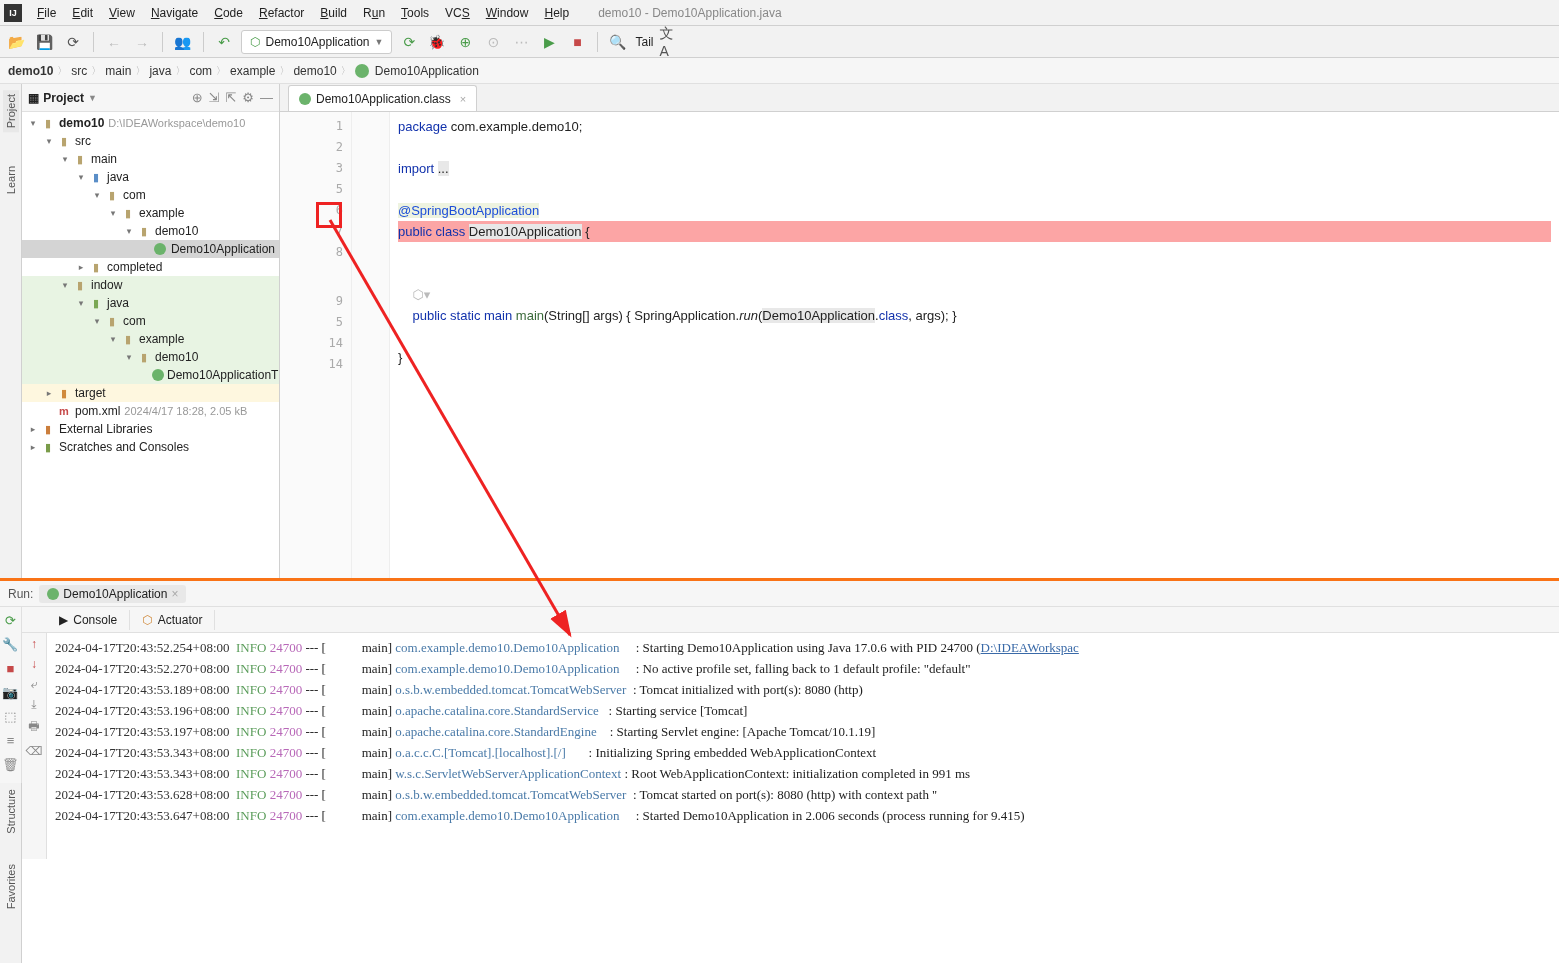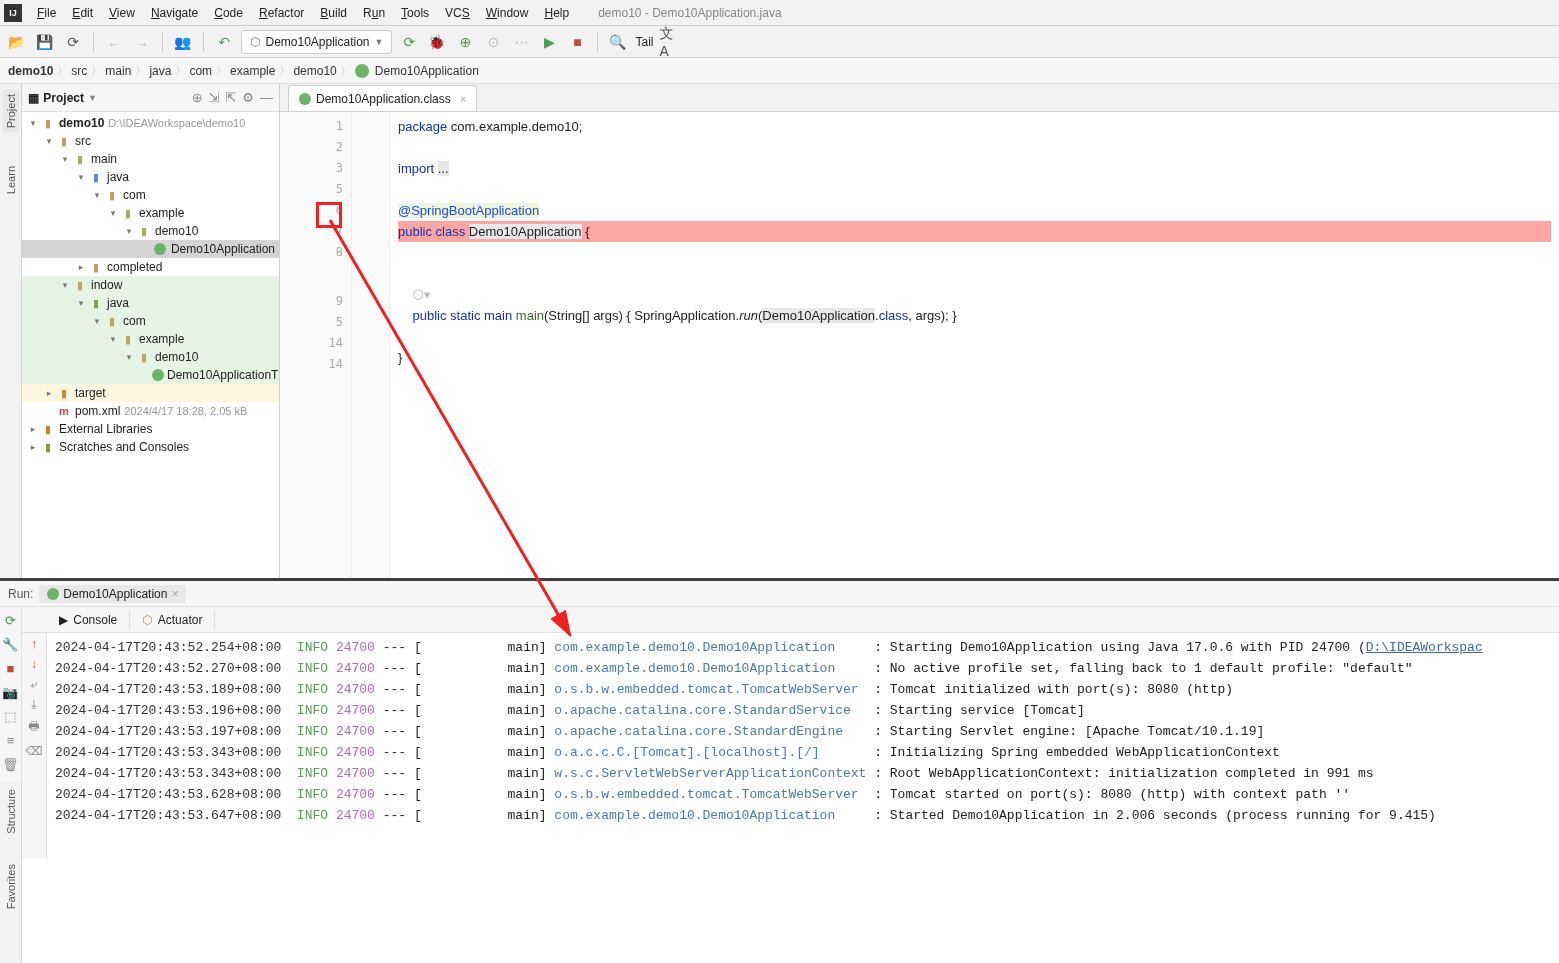--- a/index.html
+++ b/index.html
@@ -52,32 +52,32 @@
 .gutter{width:72px;background:#fafafa;border-right:1px solid #eee;font-family:Consolas,monospace;font-size:12px;color:#aaa;text-align:right;padding-top:4px}
 .gutter .gline{height:21px;line-height:21px;padding-right:8px;position:relative}
 .gutter-icons{width:38px;background:#fafafa;border-right:1px solid #eee;position:relative}
 .code{flex:1;font-family:Liberation Sans, sans-serif;font-size:13px;padding:4px 8px;line-height:21px;white-space:pre;position:relative}
 .code .kw{color:#1232ac}
 .code .ann{color:#1d4ed8}
 .code .hl-line{background:#fca5a5;display:block;width:100%}
 .code .hl-cls{background:#e8e8e8}
 .code .hl-ann{background:#eef3e0}
 .red-box{position:absolute;border:3px solid #e22;width:26px;height:26px;left:316px;top:202px;z-index:100}
-.run-panel{border-top:3px solid #404040;background:#fff}
+.run-panel{border-top:3px solid #f97316;background:#fff}
 .run-header{height:26px;background:#f6f6f6;border-bottom:1px solid #e0e0e0;display:flex;align-items:center;padding:0 8px;gap:6px}
 .run-header .rlabel{color:#555}
 .run-header .rtab{background:#e8e8e8;padding:2px 8px;border-radius:3px;display:flex;align-items:center;gap:4px}
 .run-header .rtab .close{color:#aaa}
 .run-tabs{height:26px;background:#f6f6f6;border-bottom:1px solid #e0e0e0;display:flex;align-items:center}
 .run-tabs .rtitem{padding:3px 12px;display:flex;align-items:center;gap:5px;border-right:1px solid #e0e0e0}
 .run-body{display:flex;height:226px}
 .run-left{width:22px;background:#f6f6f6;border-right:1px solid #e0e0e0;display:flex;flex-direction:column;align-items:center;padding:4px 0;gap:6px}
 .run-left .rlbtn{width:18px;height:18px;display:flex;align-items:center;justify-content:center;font-size:13px}
 .run-left2{width:25px;background:#f6f6f6;border-right:1px solid #e0e0e0;display:flex;flex-direction:column;align-items:center;padding:4px 0;gap:6px}
-.console{flex:1;font-family:Liberation Mono, monospace;font-size:13px;padding:4px 8px;overflow:auto;line-height:21px;white-space:pre}
+.console{flex:1;font-family:Liberation Serif, serif;font-size:13px;padding:4px 8px;overflow:auto;line-height:21px;white-space:pre}
 .console .ts{color:#333}
 .console .info{color:#5a9c5a}
 .console .pid{color:#b868b8}
 .console .logger{color:#4a7aa8}
 .console .link{color:#3a6aa8;text-decoration:underline}
 .bottom-stripe{position:absolute;left:0;bottom:0;width:22px;height:120px;background:#f2f2f2;border-right:1px solid #d0d0d0;display:flex;flex-direction:column;align-items:center;gap:30px;padding-top:6px}
 .bottom-stripe .vtab{writing-mode:vertical-rl;transform:rotate(180deg);font-size:11px;color:#555}
 svg.arrow-svg{position:absolute;pointer-events:none;z-index:99}
 </style>
 </head>

